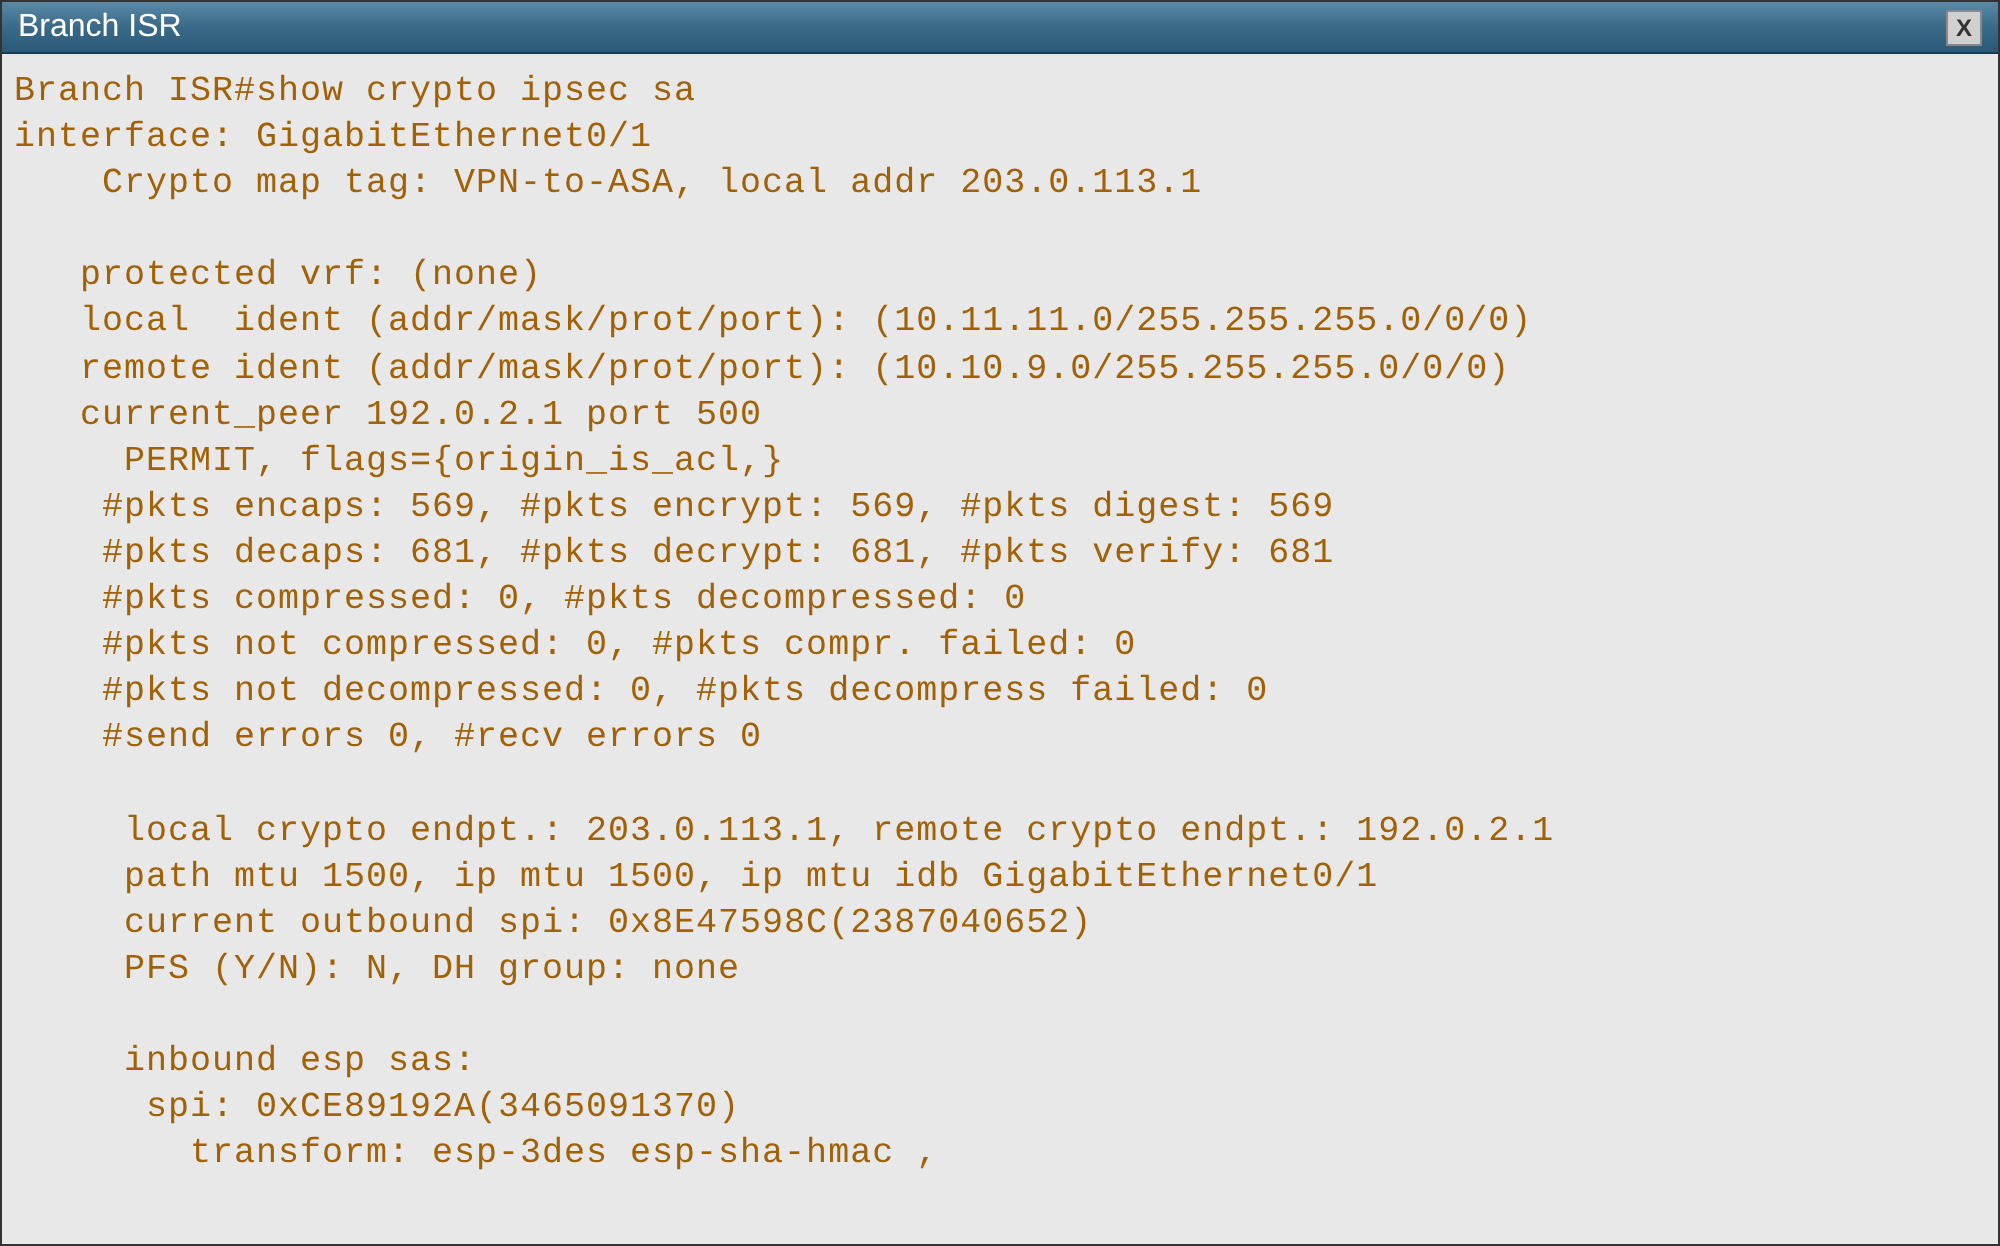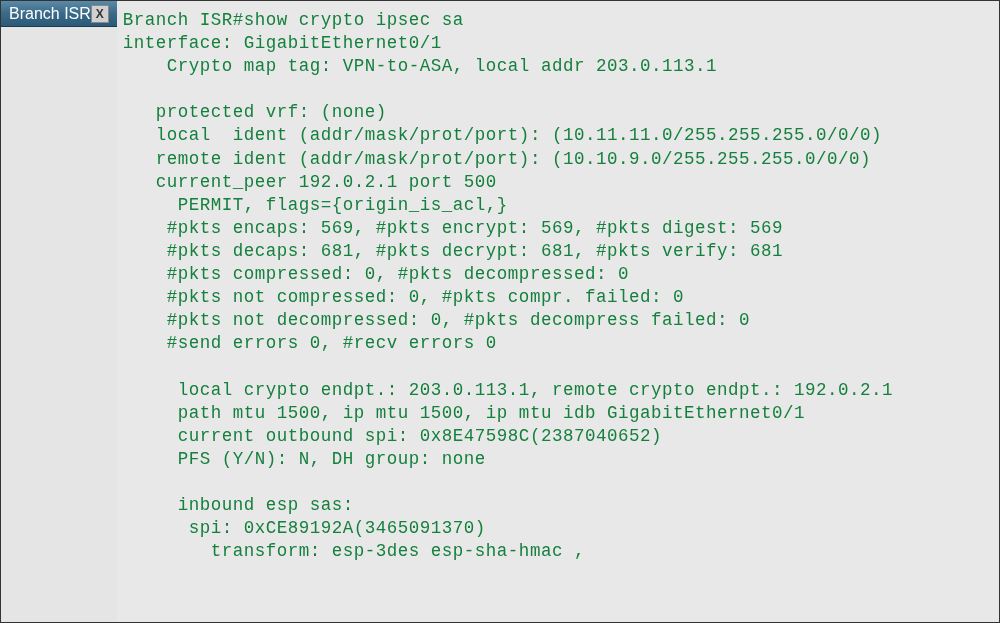--- a/index.html
+++ b/index.html
@@ -12,21 +12,21 @@
       background: #e5e5e5;
       width: 1000px;
       height: 623px;
       overflow: hidden;
     }
     .window {
       width: 100%;
       height: 100%;
       border: 1px solid #333;
       display: flex;
-      flex-direction: row;
+      flex-direction: column;
     }
     .titlebar {
       background: linear-gradient(to bottom, #5a8aa8 0%, #3a6a88 50%, #2a5a78 100%);
       color: #ffffff;
       padding: 3px 8px;
       font-family: Arial, sans-serif;
       font-size: 16px;
       display: flex;
       justify-content: space-between;
       align-items: center;
@@ -49,21 +49,21 @@
       font-weight: bold;
       color: #333;
       cursor: pointer;
     }
     .terminal {
       background: #e8e8e8;
       flex: 1;
       padding: 8px 6px;
       font-size: 17.5px;
       line-height: 1.32;
-      color: #15803d;
+      color: #a16207;
       white-space: pre;
       overflow: hidden;
       letter-spacing: 0.5px;
     }
   </style>
 </head>
 <body>
 
 <div class="window">
   <div class="titlebar">

